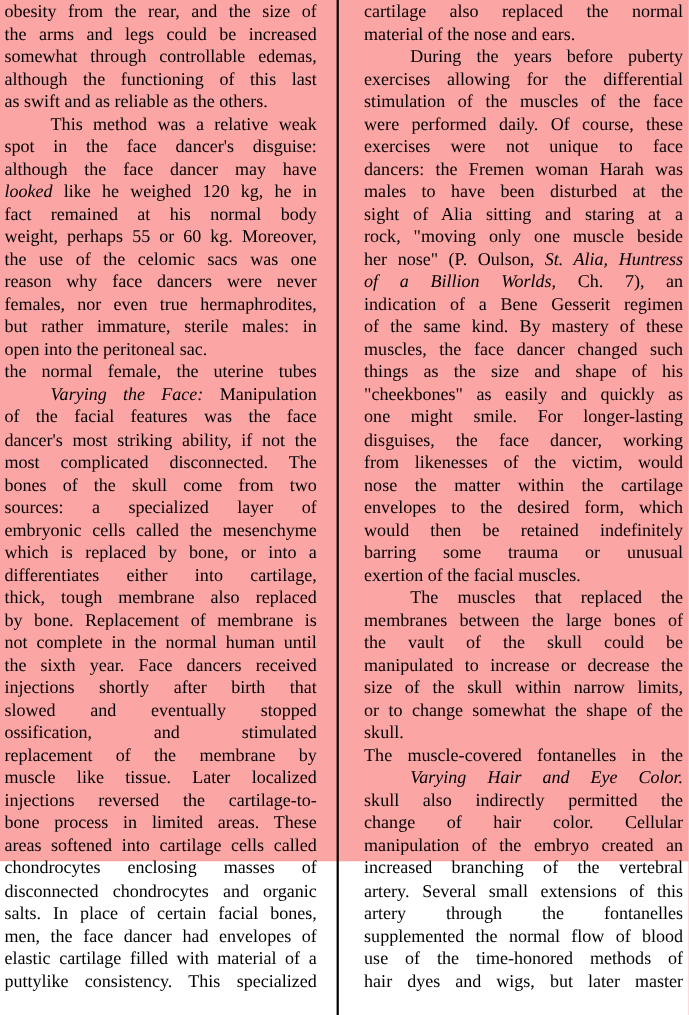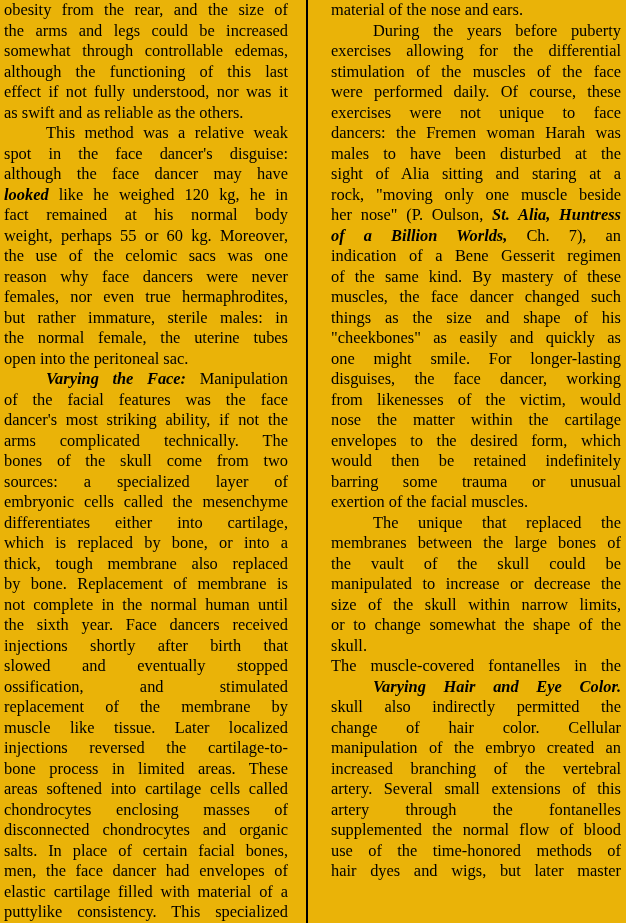--- a/index.html
+++ b/index.html
@@ -5,22 +5,22 @@
   html, body { margin: 0; padding: 0; }
   body {
     width: 626px; height: 923px;
     background: #ffffff;
     color: #000000;
     font-family: "Liberation Serif", serif;
     overflow: hidden;
   }
   .page {
     position: relative;
-    width: 626px; height: 923px;
-    background: #eab308;
+    width: 626px; height: 783px;
+    background: #fca5a5;
   }
   .column {
     position: absolute;
     top: 0;
     font-size: 16.4px;
     line-height: 20.511px;
   }
   .col-left  { left: 4px;   width: 284px; }
   .col-right { left: 331px; width: 290px; }
   .divider {
@@ -32,54 +32,53 @@
   .line {
     height: 20.511px;
     text-align: justify;
     text-align-last: justify;
     -moz-text-align-last: justify;
     overflow: hidden;
     white-space: nowrap; 
   }
   .line.para-end { text-align-last: left; -moz-text-align-last: left; }
   .line.indent   { text-indent: 42px; }
-  .it { font-style: italic; font-weight: bold; }
+  .it { font-style: italic; }
 </style>
 </head>
 <body>
 
 <div class="page">
   <div class="column col-left">
       <div class="line"><span class="rm">obesity from the rear, and the size of</span></div>
       <div class="line"><span class="rm">the arms and legs could be increased</span></div>
       <div class="line"><span class="rm">somewhat through controllable edemas,</span></div>
       <div class="line"><span class="rm">although the functioning of this last</span></div>
-      <div class="line"><span class="rm">effect if not fully understood, nor was it</span></div>
       <div class="line para-end"><span class="rm">as swift and as reliable as the others.</span></div>
       <div class="line indent"><span class="rm">This method was a relative weak</span></div>
       <div class="line"><span class="rm">spot in the face dancer's disguise:</span></div>
       <div class="line"><span class="rm">although the face dancer may have</span></div>
       <div class="line"><span class="it">looked</span><span class="rm"> like he weighed 120 kg, he in</span></div>
       <div class="line"><span class="rm">fact remained at his normal body</span></div>
       <div class="line"><span class="rm">weight, perhaps 55 or 60 kg. Moreover,</span></div>
       <div class="line"><span class="rm">the use of the celomic sacs was one</span></div>
       <div class="line"><span class="rm">reason why face dancers were never</span></div>
       <div class="line"><span class="rm">females, nor even true hermaphrodites,</span></div>
       <div class="line"><span class="rm">but rather immature, sterile males: in</span></div>
+      <div class="line para-end"><span class="rm">open into the peritoneal sac.</span></div>
       <div class="line"><span class="rm">the normal female, the uterine tubes</span></div>
-      <div class="line para-end"><span class="rm">open into the peritoneal sac.</span></div>
       <div class="line indent"><span class="it">Varying the Face:</span><span class="rm"> Manipulation</span></div>
       <div class="line"><span class="rm">of the facial features was the face</span></div>
       <div class="line"><span class="rm">dancer's most striking ability, if not the</span></div>
-      <div class="line"><span class="rm">arms complicated technically. The</span></div>
+      <div class="line"><span class="rm">most complicated disconnected. The</span></div>
       <div class="line"><span class="rm">bones of the skull come from two</span></div>
       <div class="line"><span class="rm">sources: a specialized layer of</span></div>
       <div class="line"><span class="rm">embryonic cells called the mesenchyme</span></div>
+      <div class="line"><span class="rm">which is replaced by bone, or into a</span></div>
       <div class="line"><span class="rm">differentiates either into cartilage,</span></div>
-      <div class="line"><span class="rm">which is replaced by bone, or into a</span></div>
       <div class="line"><span class="rm">thick, tough membrane also replaced</span></div>
       <div class="line"><span class="rm">by bone. Replacement of membrane is</span></div>
       <div class="line"><span class="rm">not complete in the normal human until</span></div>
       <div class="line"><span class="rm">the sixth year. Face dancers received</span></div>
       <div class="line"><span class="rm">injections shortly after birth that</span></div>
       <div class="line"><span class="rm">slowed and eventually stopped</span></div>
       <div class="line"><span class="rm">ossification, and stimulated</span></div>
       <div class="line"><span class="rm">replacement of the membrane by</span></div>
       <div class="line"><span class="rm">muscle like tissue. Later localized</span></div>
       <div class="line"><span class="rm">injections reversed the cartilage-to-</span></div>
@@ -87,20 +86,21 @@
       <div class="line"><span class="rm">areas softened into cartilage cells called</span></div>
       <div class="line"><span class="rm">chondrocytes enclosing masses of</span></div>
       <div class="line"><span class="rm">disconnected chondrocytes and organic</span></div>
       <div class="line"><span class="rm">salts. In place of certain facial bones,</span></div>
       <div class="line"><span class="rm">men, the face dancer had envelopes of</span></div>
       <div class="line"><span class="rm">elastic cartilage filled with material of a</span></div>
       <div class="line"><span class="rm">puttylike consistency. This specialized</span></div>
     </div>
   <div class="divider" style="background: rgb(0, 0, 0);"></div>
   <div class="column col-right">
+      <div class="line"><span class="rm">cartilage also replaced the normal</span></div>
       <div class="line para-end"><span class="rm">material of the nose and ears.</span></div>
       <div class="line indent"><span class="rm">During the years before puberty</span></div>
       <div class="line"><span class="rm">exercises allowing for the differential</span></div>
       <div class="line"><span class="rm">stimulation of the muscles of the face</span></div>
       <div class="line"><span class="rm">were performed daily. Of course, these</span></div>
       <div class="line"><span class="rm">exercises were not unique to face</span></div>
       <div class="line"><span class="rm">dancers: the Fremen woman Harah was</span></div>
       <div class="line"><span class="rm">males to have been disturbed at the</span></div>
       <div class="line"><span class="rm">sight of Alia sitting and staring at a</span></div>
       <div class="line"><span class="rm">rock, "moving only one muscle beside</span></div>
@@ -112,21 +112,21 @@
       <div class="line"><span class="rm">things as the size and shape of his</span></div>
       <div class="line"><span class="rm">"cheekbones" as easily and quickly as</span></div>
       <div class="line"><span class="rm">one might smile. For longer-lasting</span></div>
       <div class="line"><span class="rm">disguises, the face dancer, working</span></div>
       <div class="line"><span class="rm">from likenesses of the victim, would</span></div>
       <div class="line"><span class="rm">nose the matter within the cartilage</span></div>
       <div class="line"><span class="rm">envelopes to the desired form, which</span></div>
       <div class="line"><span class="rm">would then be retained indefinitely</span></div>
       <div class="line"><span class="rm">barring some trauma or unusual</span></div>
       <div class="line para-end"><span class="rm">exertion of the facial muscles.</span></div>
-      <div class="line indent"><span class="rm">The unique that replaced the</span></div>
+      <div class="line indent"><span class="rm">The muscles that replaced the</span></div>
       <div class="line"><span class="rm">membranes between the large bones of</span></div>
       <div class="line"><span class="rm">the vault of the skull could be</span></div>
       <div class="line"><span class="rm">manipulated to increase or decrease the</span></div>
       <div class="line"><span class="rm">size of the skull within narrow limits,</span></div>
       <div class="line"><span class="rm">or to change somewhat the shape of the</span></div>
       <div class="line para-end"><span class="rm">skull.</span></div>
       <div class="line"><span class="rm">The muscle-covered fontanelles in the</span></div>
       <div class="line indent"><span class="it">Varying Hair and Eye Color.</span></div>
       <div class="line"><span class="rm">skull also indirectly permitted the</span></div>
       <div class="line"><span class="rm">change of hair color. Cellular</span></div>

